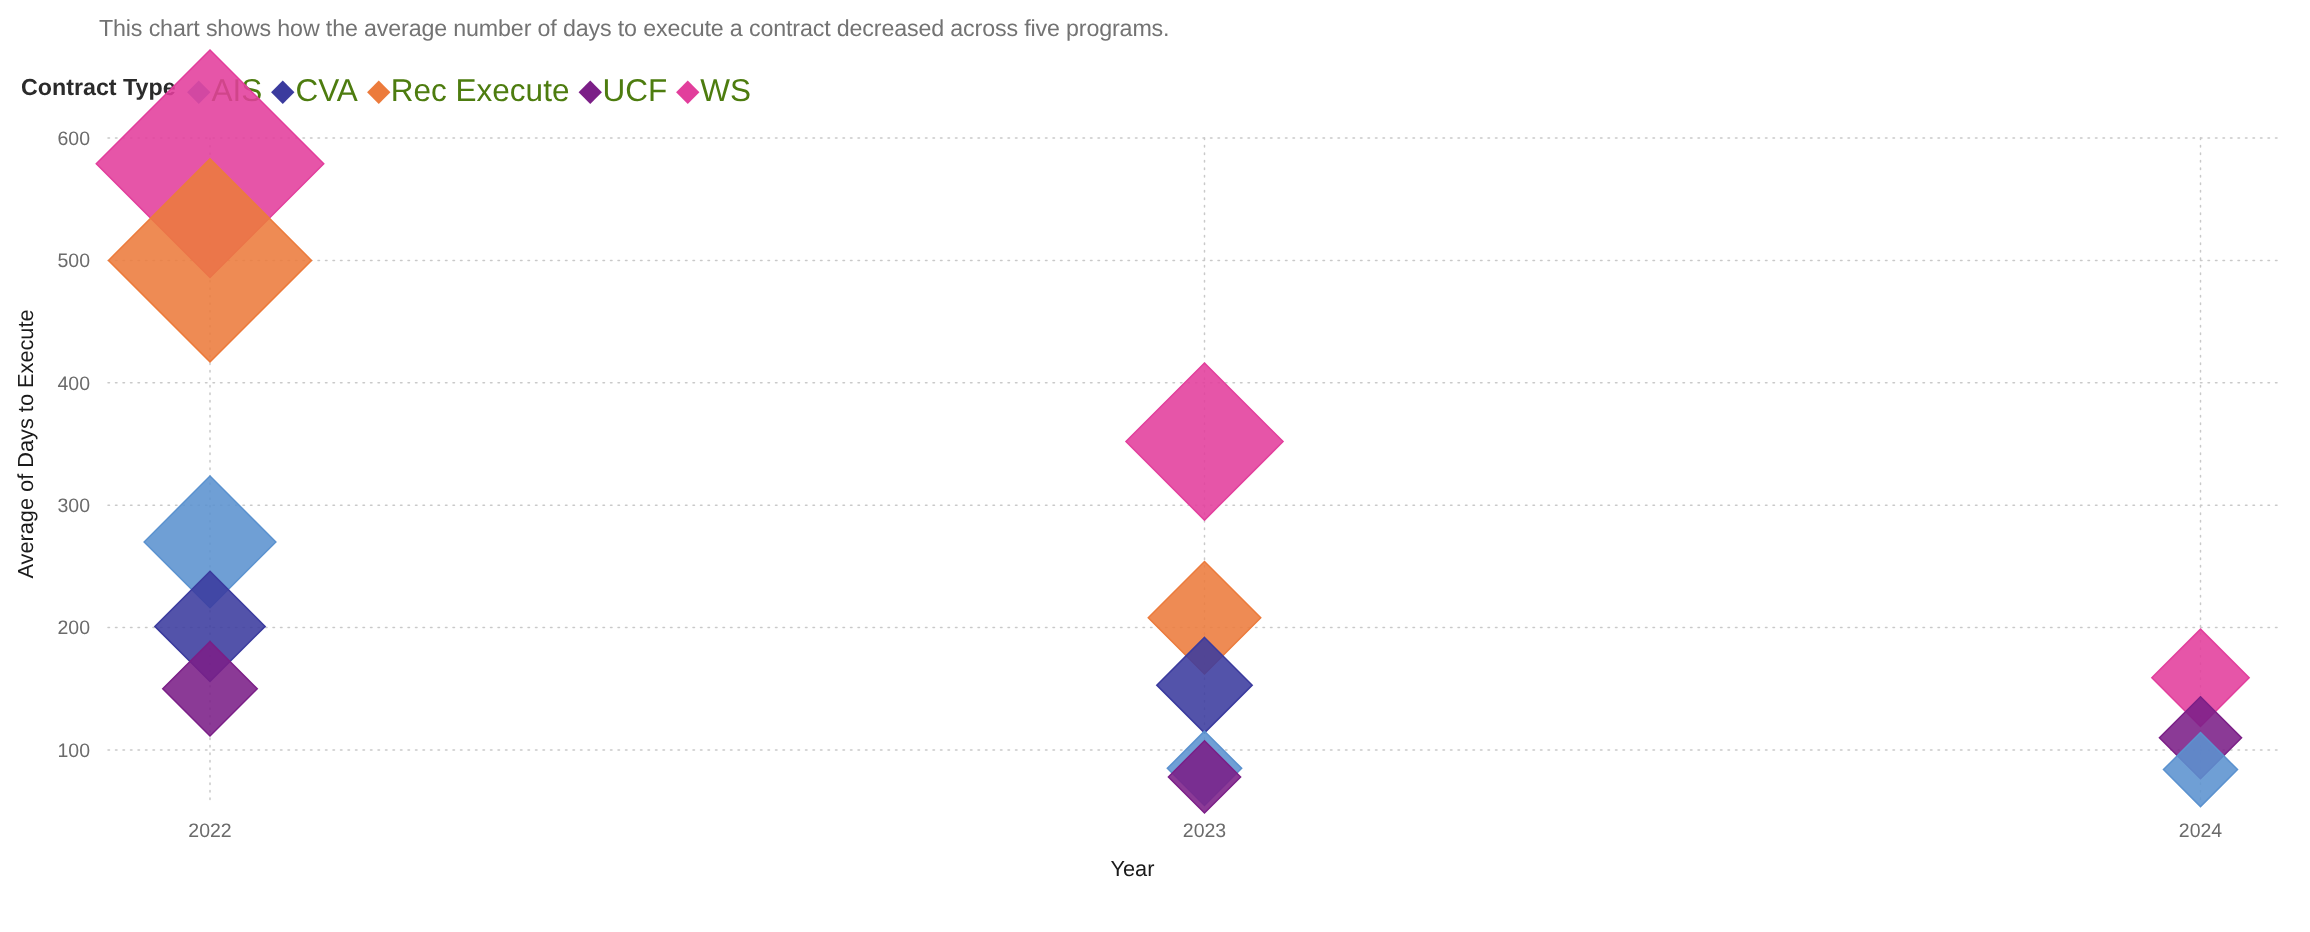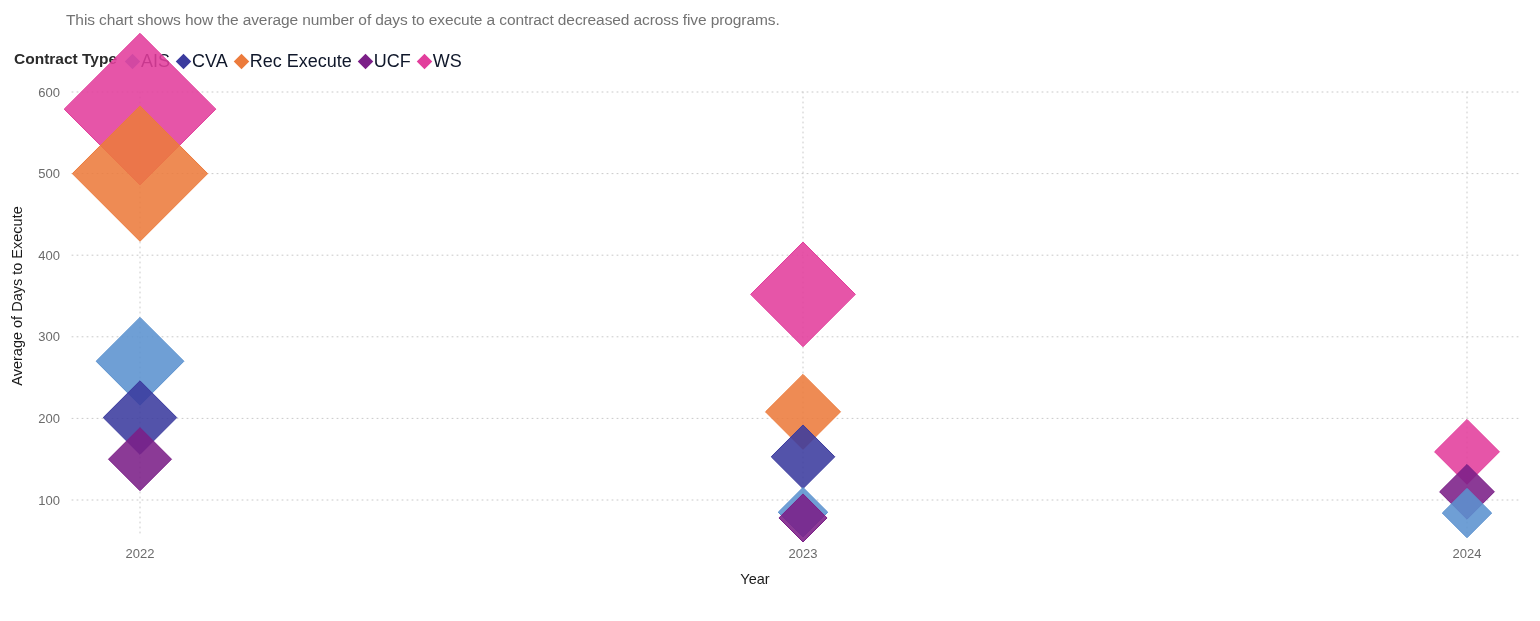--- a/index.html
+++ b/index.html
@@ -48,22 +48,22 @@
     margin-right: 8px;
   }
   .legend-swatch {
     width: 11px;
     height: 11px;
     transform: rotate(45deg);
     margin-right: 3px;
     flex: 0 0 auto;
   }
   .legend-label {
-    font-size: 18px;
-    color: #0f172a;
+    font-size: 21px;
+    color: #4d7c0f;
   }
 
   
   #plot {
     position: absolute;
     left: 0;
     top: 0;
     width: 1540px;
     height: 621px;
   }

